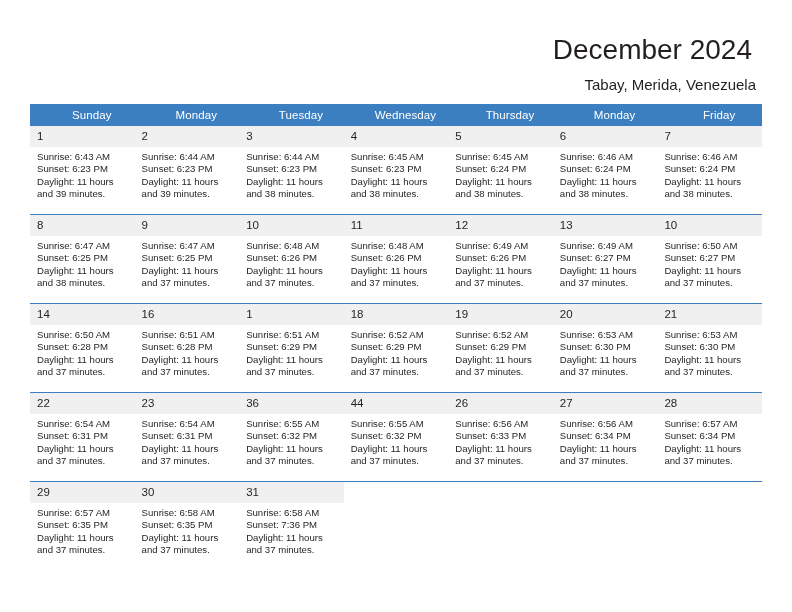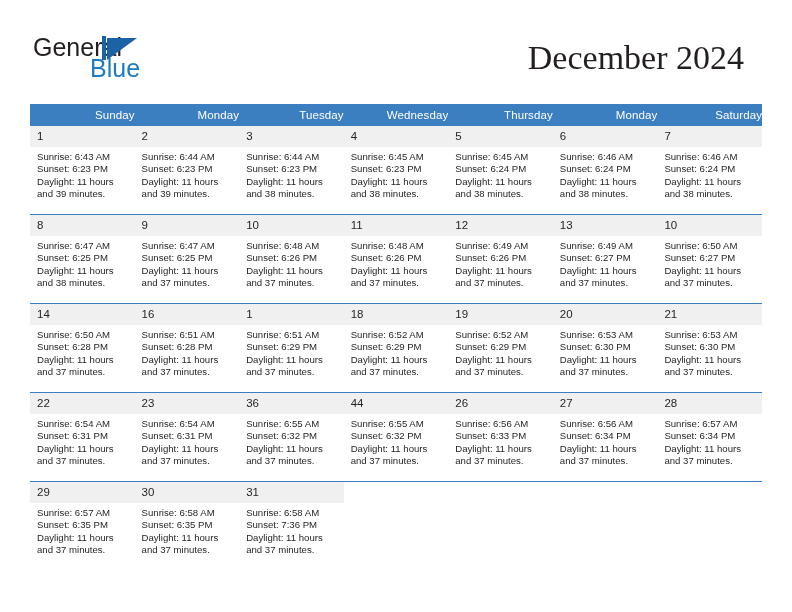--- a/index.html
+++ b/index.html
@@ -82,26 +82,26 @@
   }
 
   .title-block {
     position: absolute;
     right: 36px;
     top: 28px;
     text-align: right;
     width: 420px;
   }
   .cal-title {
-    font-size: 34px;
+    font-size: 28px;
     line-height: 36px;
     color: #231f20;
     font-weight: normal;
-    margin: 12px;
-    font-family: Liberation Serif, serif;
+    margin: 4px;
+    font-family: Liberation Sans, sans-serif;
   }
   .cal-subtitle {
     font-size: 15px;
     line-height: 20px;
     color: #231f20;
     margin: 7px 0 0 0;
     font-family: "Liberation Sans", sans-serif;
   }
 
   
@@ -116,21 +116,21 @@
     table-layout: fixed;
     width: 732px;
   }
   table.cal col { width: 104.57px; }
 
   thead th {
     background: #3c7fc1;
     color: #ffffff;
     font-size: 11.5px;
     font-weight: normal;
-    text-align: right;
+    text-align: center;
     padding: 5px 0 5px 19px;
     height: 12px;
     vertical-align: middle;
     font-family: "Liberation Sans", sans-serif;
     letter-spacing: 0.1px;
     margin-top: 12px;
   }
 
   tbody td {
     vertical-align: top;
@@ -162,31 +162,24 @@
   }
   .info div { white-space: nowrap; }
 </style>
 </head>
 <body>
 
 <div class="page">
 
   <div class="header">
 
-    <div class="brand">
-      <span class="brand-general">General</span>
-      <span class="brand-mark">
-        <span class="bar"></span>
-        <span class="tri"></span>
-      </span>
-      <span class="brand-blue">Blue</span>
-    </div>
 
     <div class="title-block">
       <h1 class="cal-title">December 2024</h1>
+      <p class="cal-subtitle">Tabay, Merida, Venezuela</p>
     </div>
 
   </div>
 
   <div class="cal-wrap">
     <table class="cal">
       <colgroup>
         <col>
           <col>
           <col>
@@ -196,21 +189,21 @@
           <col>
       </colgroup>
       <thead>
         <tr>
           <th>Sunday</th>
           <th>Monday</th>
           <th>Tuesday</th>
           <th>Wednesday</th>
           <th>Thursday</th>
           <th>Monday</th>
-          <th>Saturday</th>
+          <th>Friday</th>
         </tr>
       </thead>
       <tbody id="cal-body">
           <tr>
             <td>
               <div class="daynum">1</div>
               <div class="info">
                 <div>Sunrise: 6:43 AM</div>
                 <div>Sunset: 6:23 PM</div>
                 <div>Daylight: 11 hours</div>

